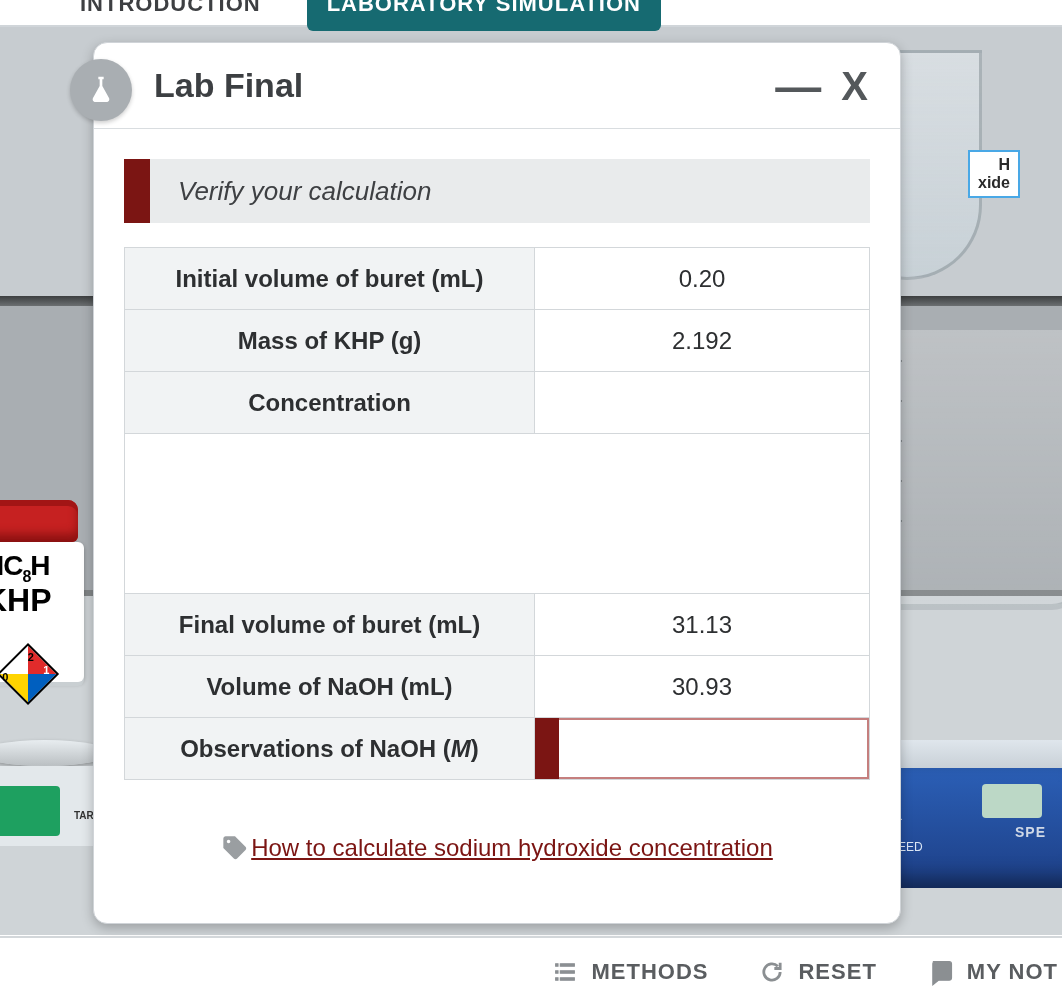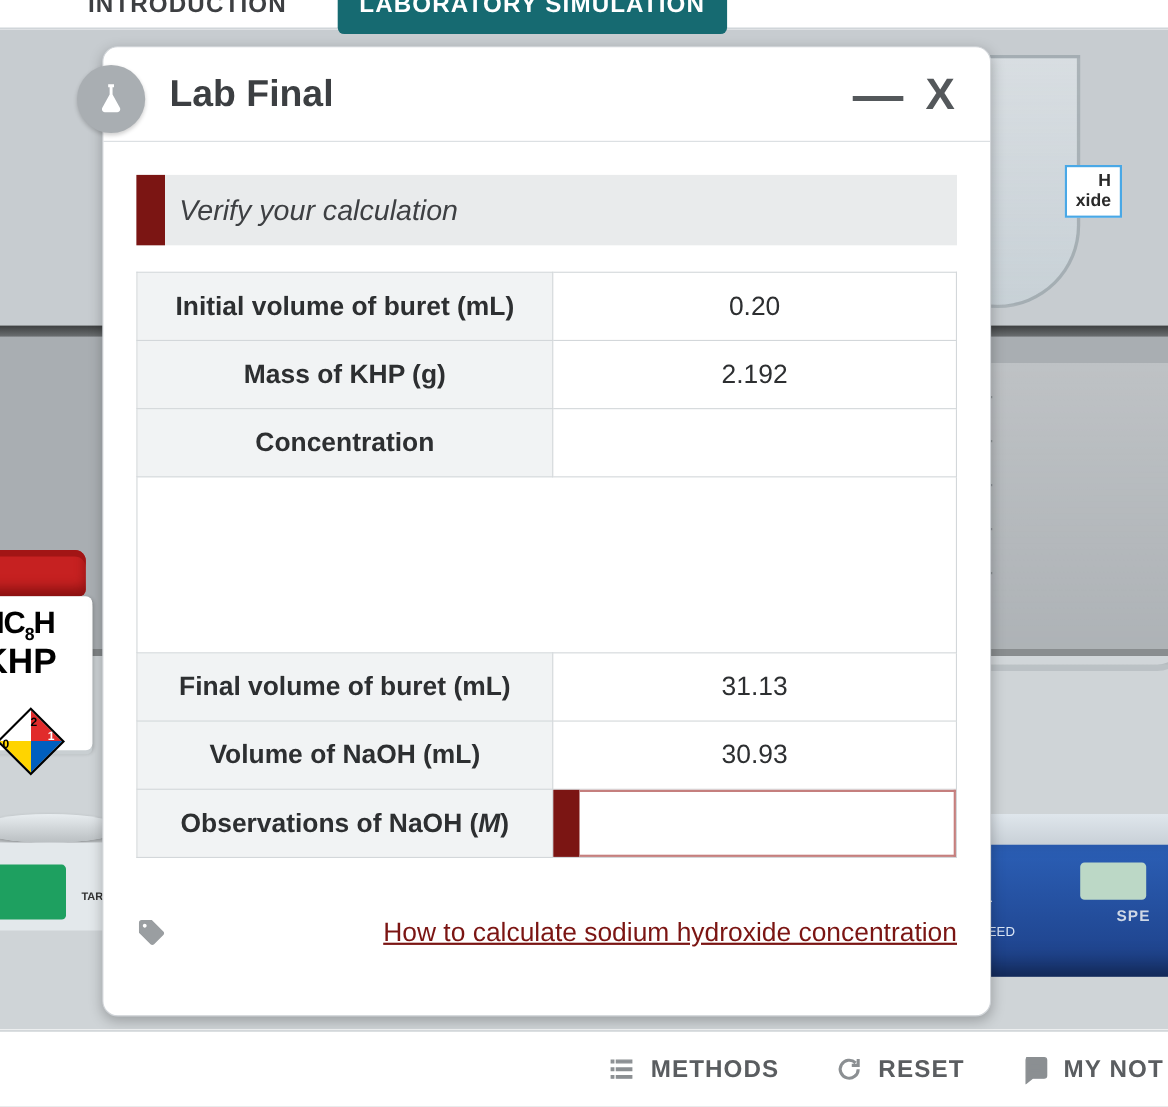--- a/index.html
+++ b/index.html
@@ -60,33 +60,33 @@
   .flask-badge svg { width:32px; height:32px; fill:#fff; }
   .panel-title { margin-left:60px; font-size:34px; font-weight:600; color:#3c3f42; }
   .panel-spacer { flex:1; }
   .min-btn, .close-btn { font-size:46px; font-weight:800; color:#54585b; padding:0 10px; cursor:pointer; user-select:none; line-height:1; }
   .close-btn { font-size:40px; }
 
   .panel-body { padding:30px 30px 0 30px; }
 
   .verify-banner { display:flex; align-items:center; height:64px; background:#e9ebec; }
   .verify-bar { width:26px; height:100%; background:#7b1513; }
-  .verify-text { font-style:italic; font-size:26px; color:#3e4043; padding-left:13px; }
+  .verify-text { font-style:italic; font-size:26px; color:#3e4043; padding-left:28px; }
 
   table.data { width:100%; border-collapse:collapse; margin-top:24px; }
   table.data td { border:1px solid #d3d7da; height:62px; font-size:24px; color:#2d2f31; vertical-align:middle; }
-  table.data td.label { width:378px; background:#f1f3f4; font-weight:700; text-align:center; padding:0 12px; }
+  table.data td.label { width:410px; background:#f1f3f4; font-weight:700; text-align:center; padding:0 12px; }
   table.data td.value { text-align:center; background:#fff; }
   table.data tr.spacer td { height:160px; background:#fff; }
   table.data td.input-cell { padding:0; }
   .input-wrap { display:flex; height:100%; }
   .input-bar { width:24px; background:#7b1513; }
   .input-field { flex:1; border:2px solid #c57f7e; border-left:none; background:#fff; }
 
-  .hint-row { display:flex; align-items:center; justify-content:space-between; gap:2px; margin-top:54px; }
+  .hint-row { display:flex; align-items:center; justify-content:center; gap:2px; margin-top:54px; }
   .tag-icon { width:28px; height:28px; }
   .hint-link { font-size:24px; color:#7b1513; text-decoration:underline; }
 
   
   .bottombar { position:absolute; left:0; right:0; bottom:0; height:70px; background:#fff; border-top:2px solid #d3d7da; display:flex; align-items:center; justify-content:flex-end; gap:50px; padding-right:4px;text-align:right; }
   .bb-item { display:flex; align-items:center; gap:12px; color:#5a5d60; font-size:22px; font-weight:600; letter-spacing:1px; cursor:pointer; }
   .bb-item svg { width:28px; height:28px; fill:#8b8f92; stroke:#8b8f92; }
 
   .italic-m { font-style: italic; font-weight:700; }
 </style>

